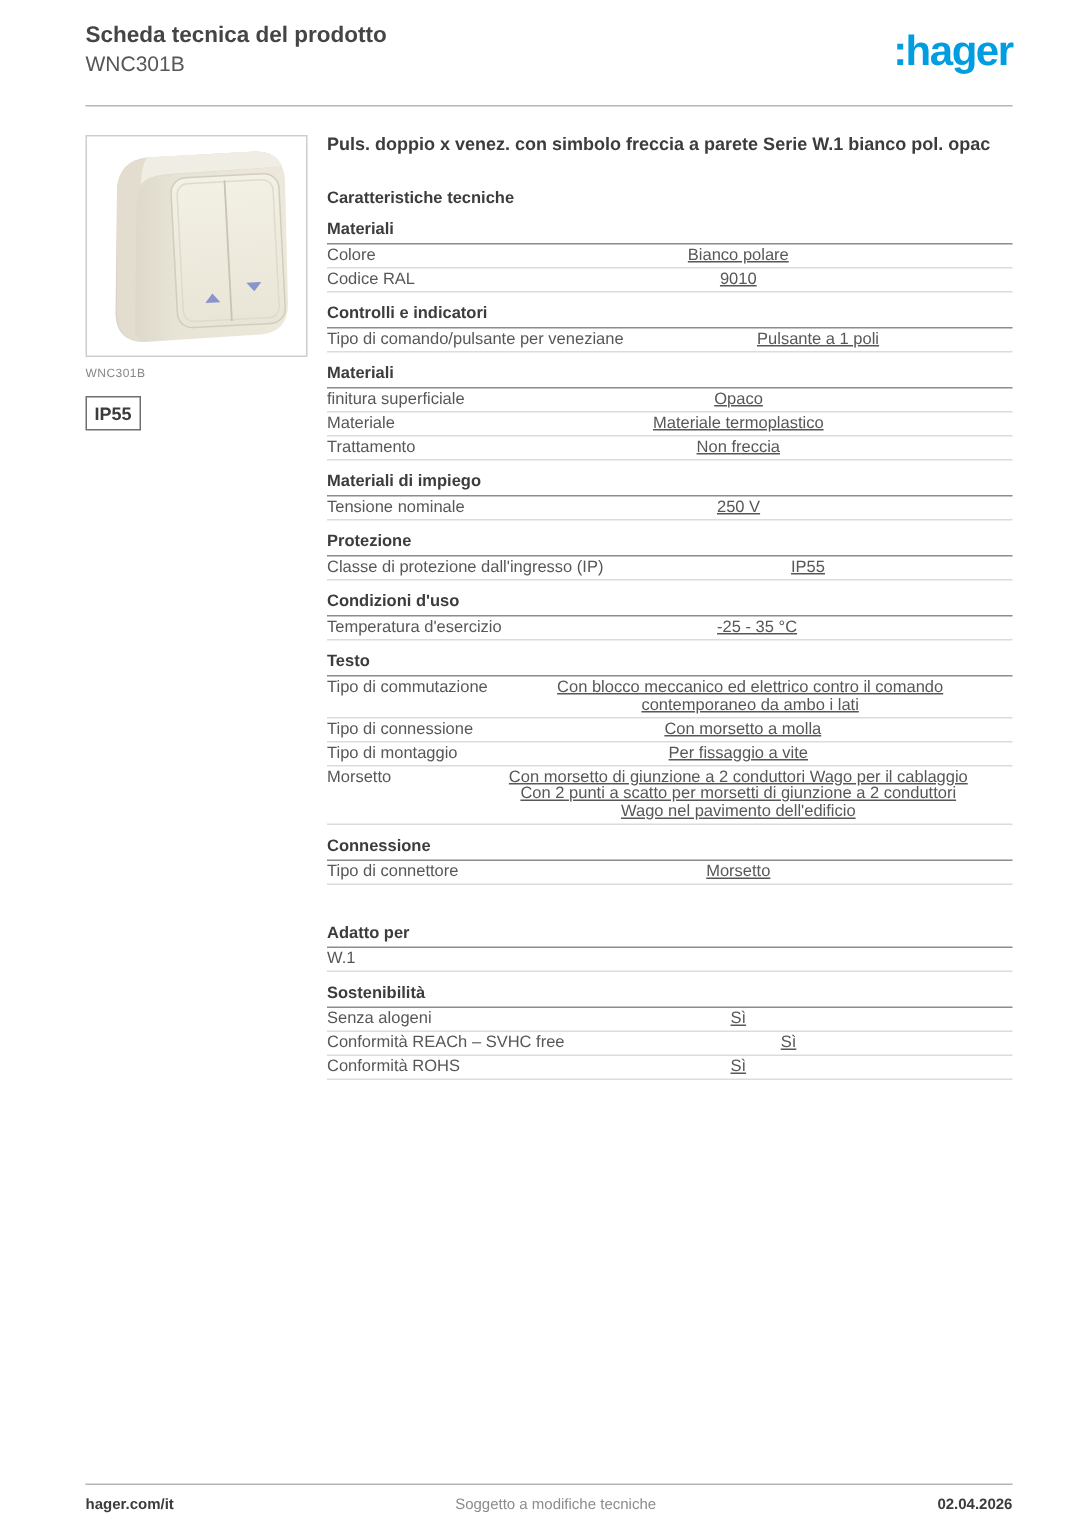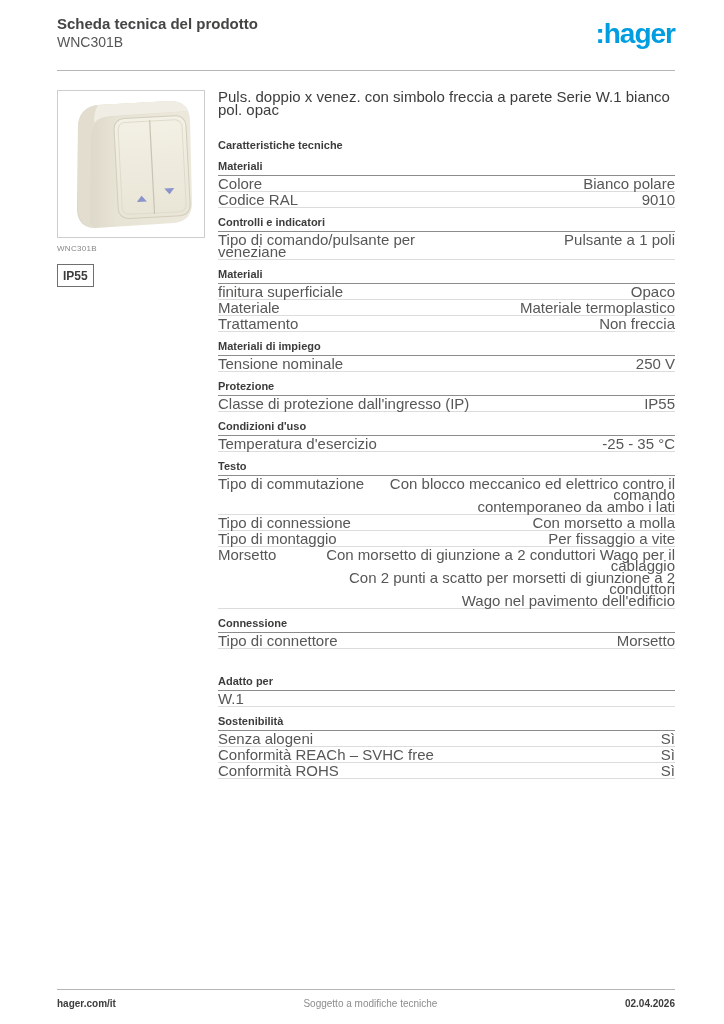--- a/index.html
+++ b/index.html
@@ -28,37 +28,37 @@
     box-sizing:content-box;overflow:hidden;
   }
   .img-caption{margin-top:6px;font-size:8px;color:#878787;letter-spacing:.3px;}
   .ip-badge{
     display:inline-block;margin-top:11px;
     border:1px solid #6f6f6e;padding:4px 5px 3px 5px;
     font-size:12px;font-weight:bold;color:#3c3c3b;background:#fff;
   }
   
   .main-col{position:absolute;left:218px;top:90px;width:457px;}
-  .descr{font-size:15px;font-weight:normal;color:#3c3c3b;line-height:13px;}
+  .descr{font-size:12px;font-weight:bold;color:#3c3c3b;line-height:13px;}
   .char-title{margin-top:23px;font-size:11px;font-weight:bold;color:#3c3c3b;line-height:13px;}
   .section{margin-top:0;}
   .sec-heading{
     margin:8px 0 0 0;padding:0 0 2px 0;
     font-size:11px;font-weight:bold;color:#3c3c3b;line-height:13px;
     border-bottom:1px solid #8c8c8b;
   }
   .sec-gap{margin-top:26px;}
   .row{
     display:flex;justify-content:space-between;align-items:flex-start;
     border-bottom:1px solid #dcdcdc;
     padding:2px 0 1.5px 0;
-    font-size:15px;line-height:11.5px;color:#575756;
+    font-size:11px;line-height:11.5px;color:#575756;
   }
   .row-label{flex:0 0 auto;max-width:55%;text-align:left;}
-  .row-value{flex:1 1 auto;text-align:right;white-space:pre-line;max-width:80%;margin-left:auto;}
+  .row-value{flex:1 1 auto;text-align:center;white-space:pre-line;max-width:80%;margin-left:auto;text-decoration:underline;}
   
   .ftr{
     position:absolute;left:57px;right:49px;top:989px;
     border-top:1px solid #b5b5b5;padding-top:8px;
     display:flex;justify-content:space-between;align-items:baseline;
     font-size:10px;
   }
   .ftr-left{font-weight:bold;color:#3c3c3b;text-decoration:none;cursor:pointer;}
   .ftr-center{color:#8c8c8b;}
   .ftr-right{font-weight:bold;color:#3c3c3b;}

